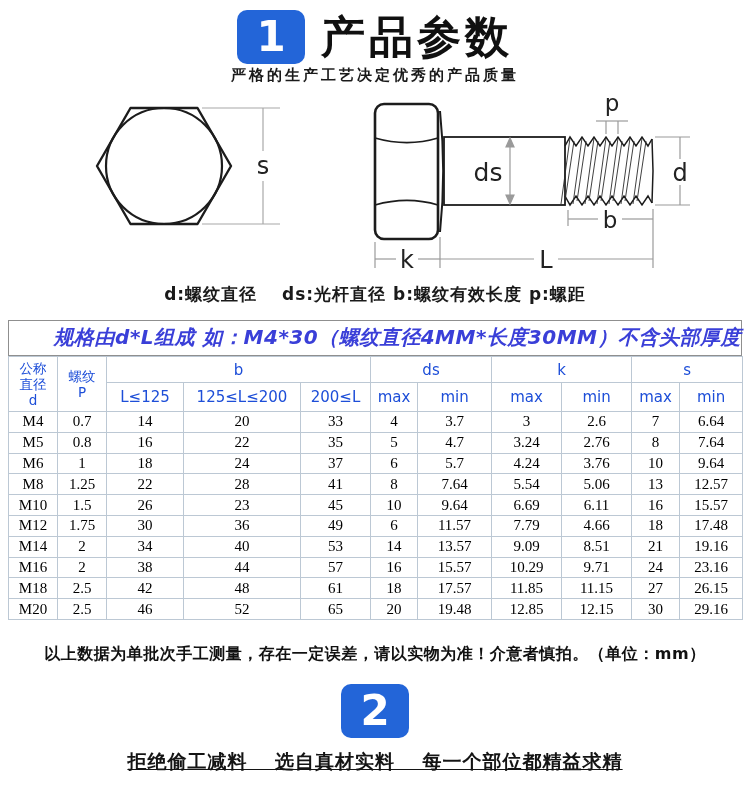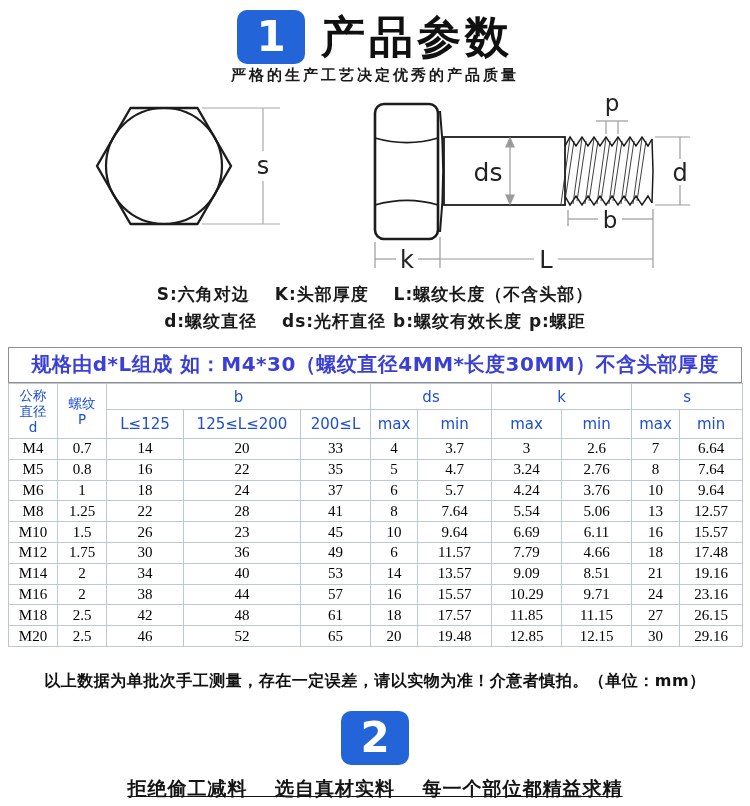--- a/index.html
+++ b/index.html
@@ -61,26 +61,27 @@
     margin-top: 2px;
     font-size: 17px;
     font-weight: 700;
     line-height: 27px;
     color: #1a1a1a;
     letter-spacing: 1px;
   }
   .spec-note {
     margin: 12px 8px 0 8px;
     border: 1px solid #8f8f8f;
-    text-align: center;
+    text-align: right;
     font-size: 20px;
     font-weight: 700;
     color: var(--spec-blue);
     padding: 3px 0 4px 0;
     letter-spacing: 0.5px;
+    font-style: italic;
   }
   table.spec-table {
     width: 734px;
     margin: 0 8px;
     border-collapse: collapse;
     table-layout: fixed;
   }
   table.spec-table th, table.spec-table td {
     border: 1px solid var(--table-border);
     text-align: center;
@@ -218,21 +219,20 @@
       <line x1="58" y1="170" x2="80" y2="170"></line>
       <line x1="80" y1="170" x2="174" y2="170"></line>
       <line x1="198" y1="170" x2="293" y2="170"></line>
     </g>
     <text x="47" y="179" font-size="24" text-anchor="middle">k</text>
     <text x="186" y="179" font-size="24" text-anchor="middle">L</text>
   </svg>
 </div>
 
 <div class="legend">
-  <div>S:六角对边　 K:头部厚度　 L:螺纹长度（不含头部）</div>
   <div>d:螺纹直径　 ds:光杆直径  b:螺纹有效长度  p:螺距</div>
 </div>
 
 <div class="spec-note">规格由d*L组成  如：M4*30（螺纹直径4MM*长度30MM）不含头部厚度</div>
 
 <table class="spec-table">
   <colgroup>
     <col style="width:49px">
       <col style="width:49px">
       <col style="width:77px">

